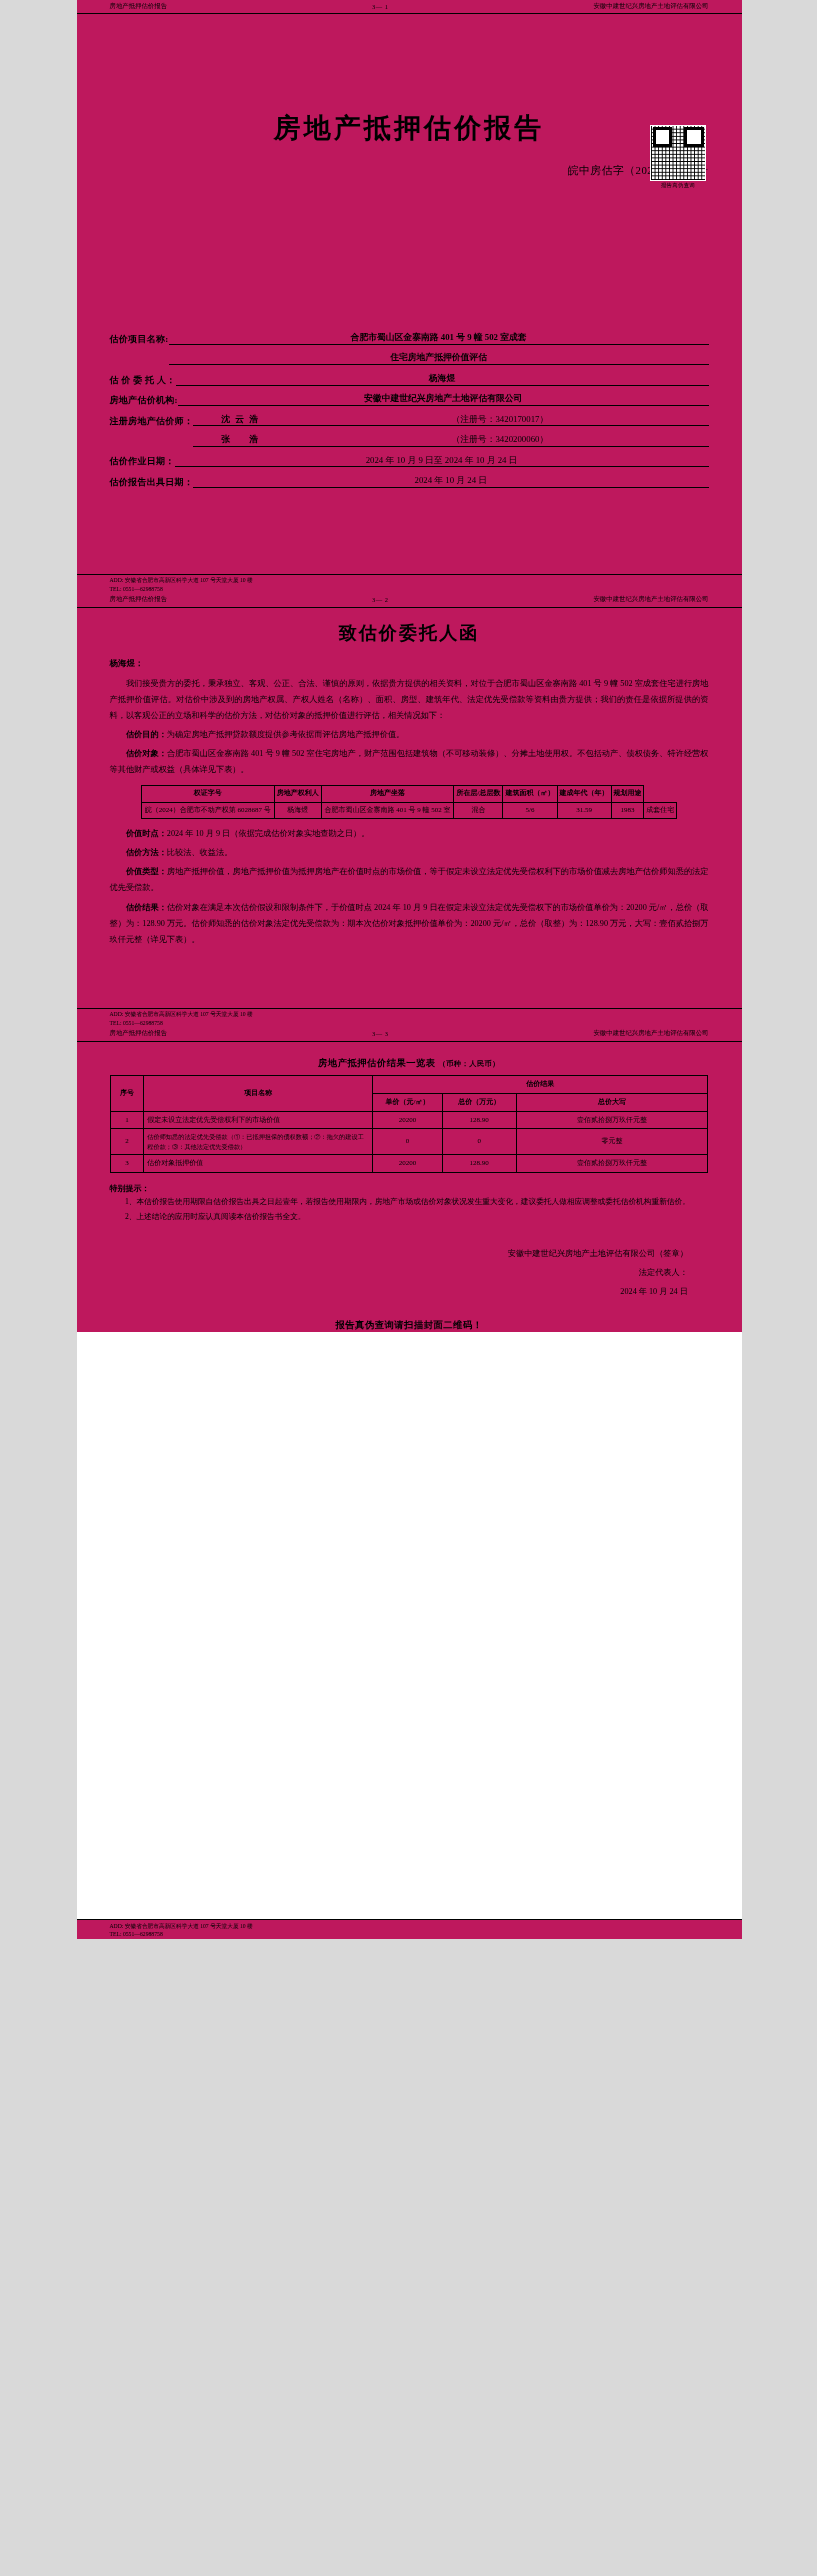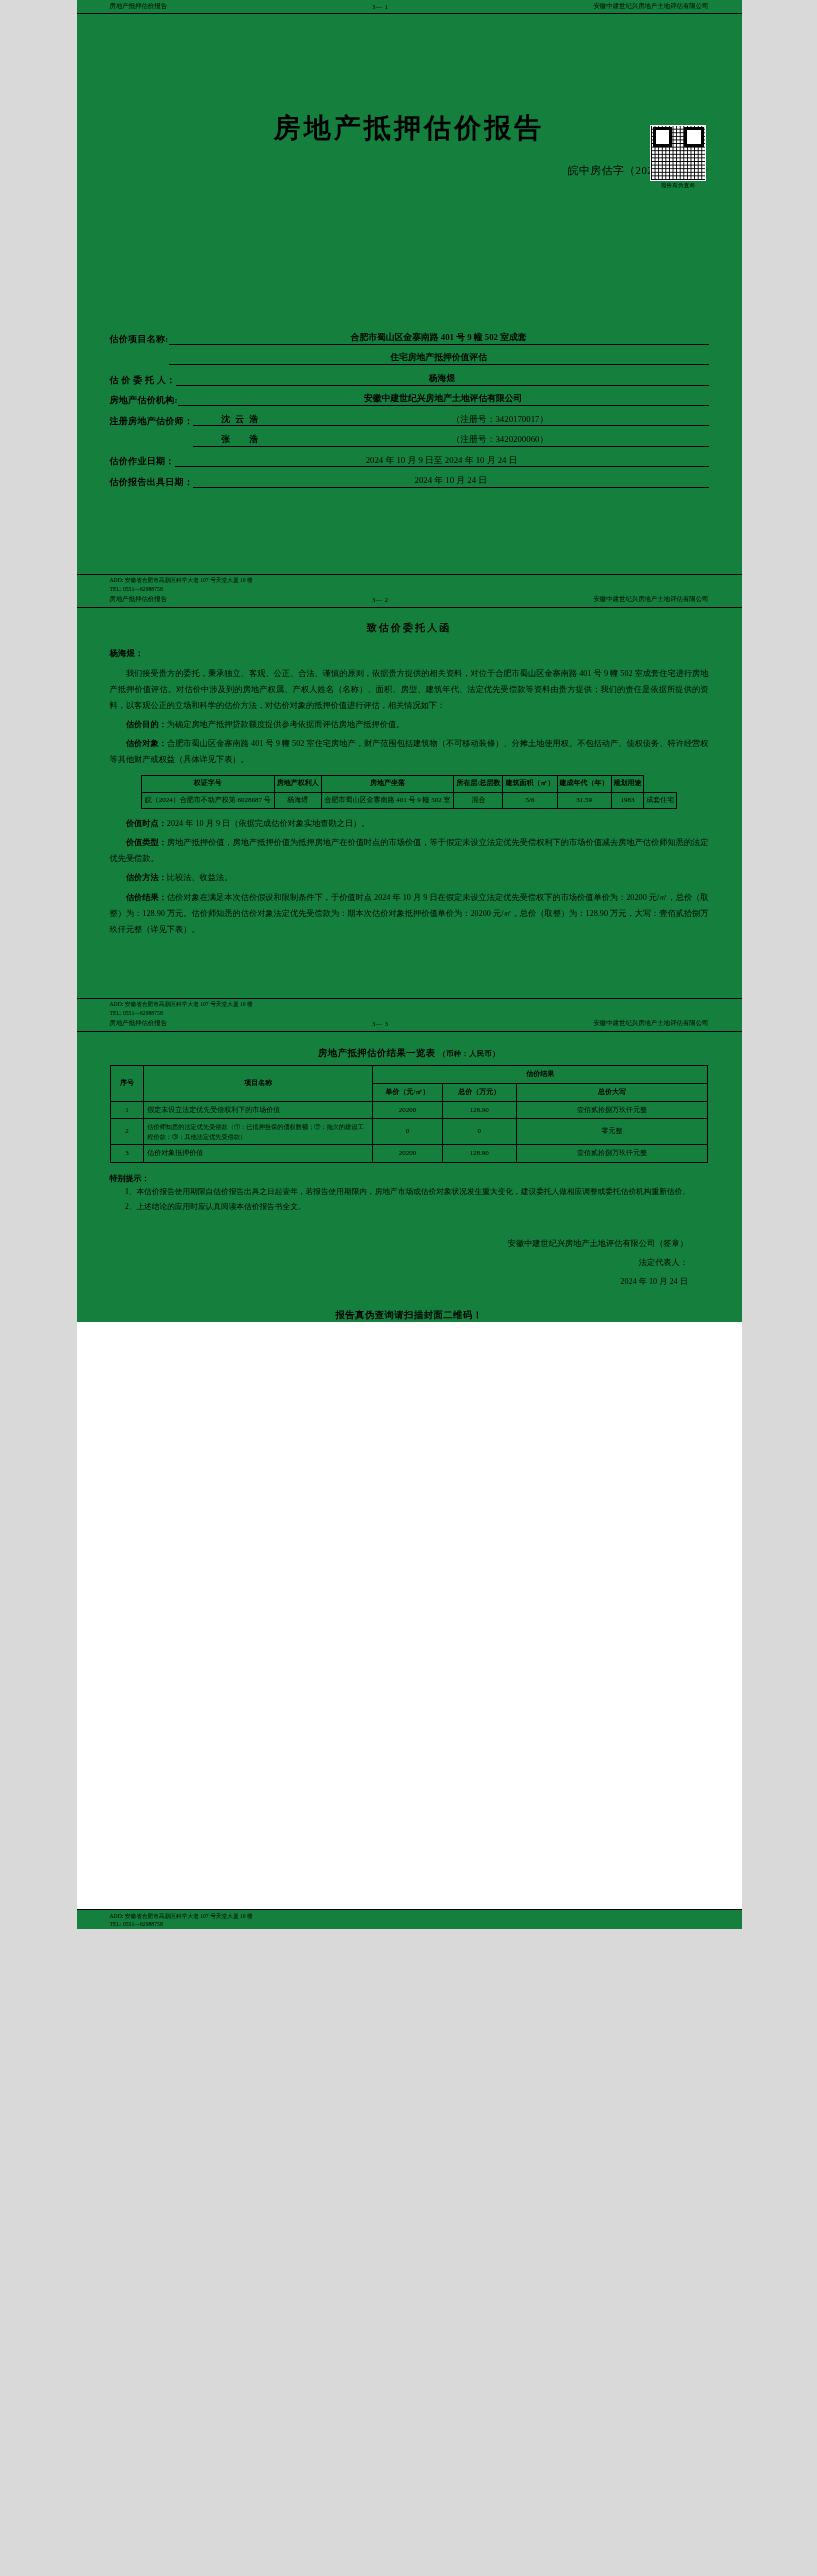--- a/index.html
+++ b/index.html
@@ -9,21 +9,21 @@
     font-family: "Liberation Serif", "DejaVu Serif", serif;
   }
   .page {
     width: 818px;
     min-height: 3301px;
     margin: 0 auto;
     background: #d9d9d9;
     position: relative;
   }
   .sheet {
-    background: #15803d;
+    background: #be185d;
     width: 665px;
     margin: 0 auto;
     position: relative;
     padding: 0;
   }
   
   .runhead {
     display: flex;
     justify-content: space-between;
     align-items: center;
@@ -139,21 +139,21 @@
     padding-bottom: 1px;
   }
   .cover-bottom-space { height: 77px; }
 
   
   .letter {
     padding: 0 33px;
   }
   .letter-title {
     text-align: center;
-    font-size: 10px;
+    font-size: 18px;
     font-weight: bold;
     letter-spacing: 2.1px;
     margin: 13.4px 0 13.4px;
   }
   .salutation {
     font-size: 8.5px;
     font-weight: bold;
     margin-bottom: 5.2px;
   }
   p.body {
@@ -362,25 +362,25 @@
             <td>成套住宅</td>
           </tr>
         </tbody>
       </table>
 
       <p class="body">
         <b>价值时点：</b><span>2024 年 10 月 9 日（依据完成估价对象实地查勘之日）。</span>
       </p>
 
       <p class="body">
+        <b>估价方法：</b><span>比较法、收益法。</span>
+      </p>
+
+      <p class="body">
         <b>价值类型：</b><span>房地产抵押价值，房地产抵押价值为抵押房地产在价值时点的市场价值，等于假定未设立法定优先受偿权利下的市场价值减去房地产估价师知悉的法定优先受偿款。</span>
-      </p>
-
-      <p class="body">
-        <b>估价方法：</b><span>比较法、收益法。</span>
       </p>
 
       <p class="body">
         <b>估价结果：</b><span>估价对象在满足本次估价假设和限制条件下，于价值时点 2024 年 10 月 9 日在假定未设立法定优先受偿权下的市场价值单价为：20200 元/㎡，总价（取整）为：128.90 万元。估价师知悉的估价对象法定优先受偿款为：期本次估价对象抵押价值单价为：20200 元/㎡，总价（取整）为：128.90 万元，大写：壹佰贰拾捌万玖仟元整（详见下表）。</span>
       </p>
     </div>
 
     <div style="height:57px"></div>
 
     <div class="runfoot">

